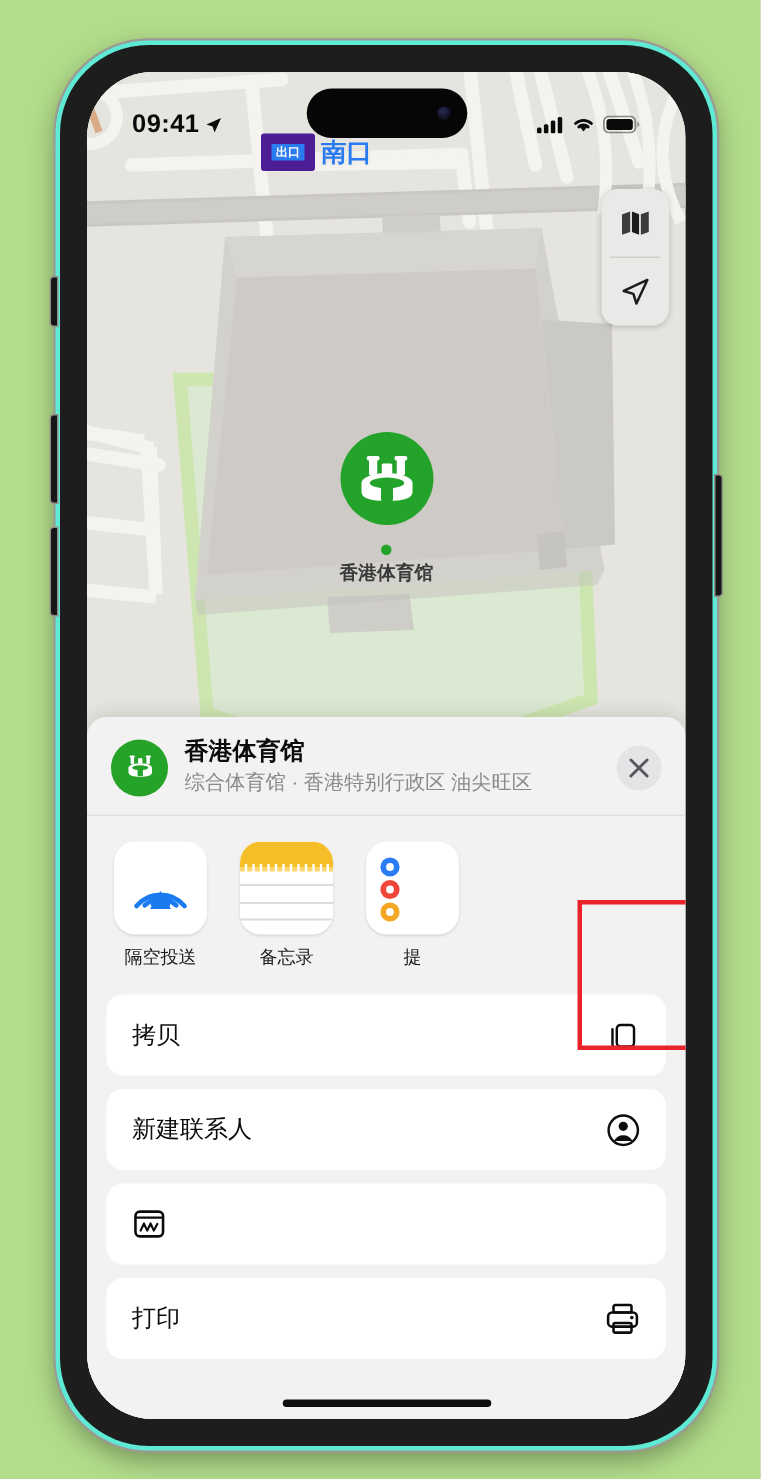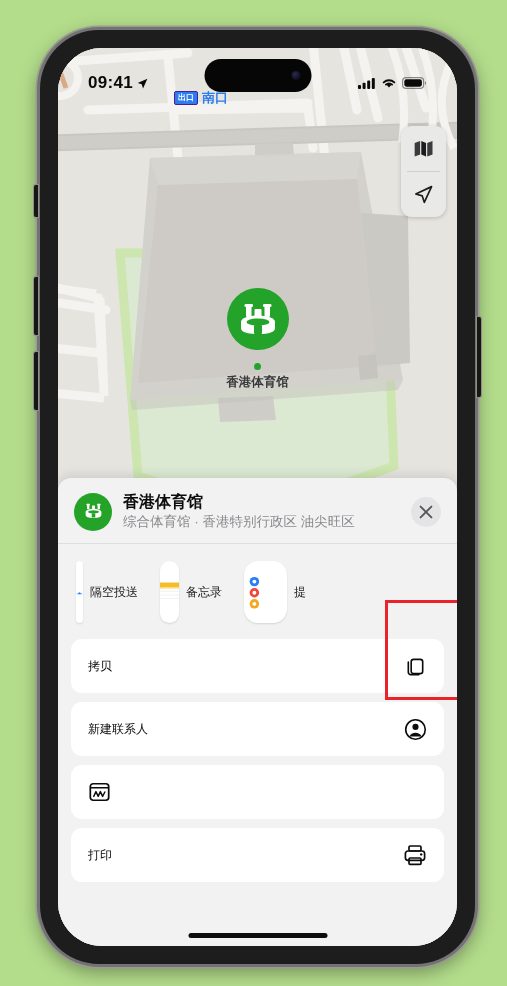--- a/index.html
+++ b/index.html
@@ -9,21 +9,21 @@
     font-family: "Liberation Sans", "DejaVu Sans", sans-serif;
   }
   body { background: #b3dd8b; position: relative; }
 
   
   #phone-frame {
     position: absolute;
     left: 37px; top: 27px;
     width: 441px; height: 940px;
     border-radius: 62px;
-    background: #737373;
+    background: #5eead4;
     box-shadow: 0 0 0 1.5px #9b9b93, 0 6px 18px rgba(0,0,0,.35);
     text-decoration: underline;
   }
   #phone-inner-ring {
     position: absolute;
     left: 3px; top: 3px; right: 3px; bottom: 3px;
     border-radius: 59px;
     background: #1d1d1d;
   }
   #screen {
@@ -73,24 +73,24 @@
   }
 
   
   #transit-label {
     position: absolute; left: 116px; top: 41px;
     display: flex; align-items: center; gap: 4px; z-index: 12;
   }
   #transit-badge {
     background: #2b7cf0; color: #fff; font-size: 8px; font-weight: bold;
     padding: 1px 3px; border-radius: 2px; line-height: 1.15;
-    border: 1px solid #4c1d95;
+    border: 7px solid #4c1d95;
   }
   #transit-name {
-    font-size: 13px; color: #2b7cf0; font-weight: bold;
+    font-size: 17px; color: #2b7cf0; font-weight: bold;
     text-shadow: 0 0 3px #eae8e3, 0 0 3px #eae8e3;
   }
 
   
   #map-controls {
     position: absolute; right: 11px; top: 78px; width: 45px;
     background: #e9e9e7; border-radius: 11px; z-index: 15;
     box-shadow: 0 1px 4px rgba(0,0,0,.2);
     overflow: hidden;
   }
@@ -138,21 +138,21 @@
 
   #sheet-divider { height: 1px; background: #dedede; margin: 0; }
 
   
   #app-row {
     display: flex; gap: 22px; padding: 17px 18px 16px 18px;
     overflow: hidden;
   }
   .app-item {
     flex: 0 0 auto; width: 62px;
-    display: flex; flex-direction: row; align-items: center; gap: 7px;
+    display: flex; flex-direction: column; align-items: center; gap: 7px;
     cursor: pointer; position: relative;
   }
   .app-icon {
     width: 62px; height: 62px; border-radius: 14px; overflow: hidden;
     box-shadow: 0 1px 2px rgba(0,0,0,.12);
     display: flex; align-items: center; justify-content: center;
   }
   .app-label { font-size: 12px; color: #1a1a1a; white-space: nowrap; }
 
   #highlight-box {
@@ -163,21 +163,21 @@
 
   
   #action-list { padding: 0 13px; }
   .action-group {
     background: #fff; border-radius: 11px; margin-bottom: 9px; overflow: hidden;
   }
   .action-row {
     display: flex; align-items: center; justify-content: space-between;
     padding: 0 17px; height: 54px; cursor: pointer;
   }
-  .action-label { font-size: 12px; color: #0c0c0c; }
+  .action-label { font-size: 16px; color: #0c0c0c; }
   .action-icon { flex: 0 0 auto; display: flex; align-items: center; }
 
   #home-indicator {
     position: absolute; left: 50%; bottom: 8px; transform: translateX(-50%);
     width: 139px; height: 5px; border-radius: 3px; background: #0d0d0d; z-index: 60;
   }
 </style>
 </head>
 <body>
 

